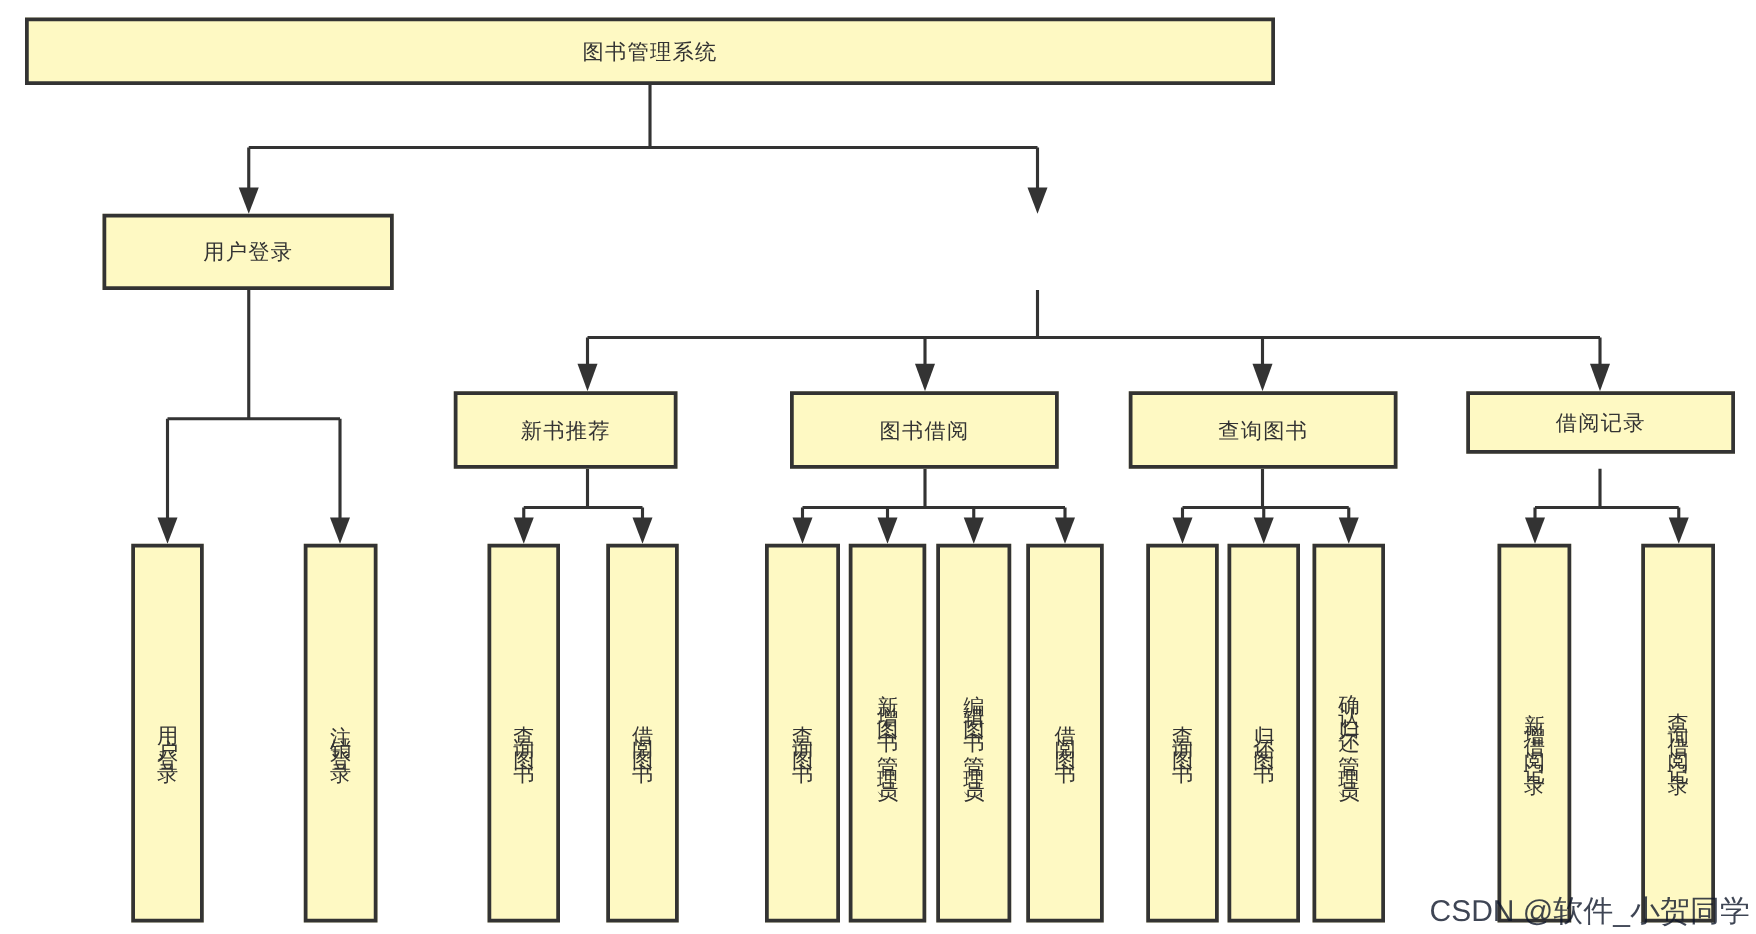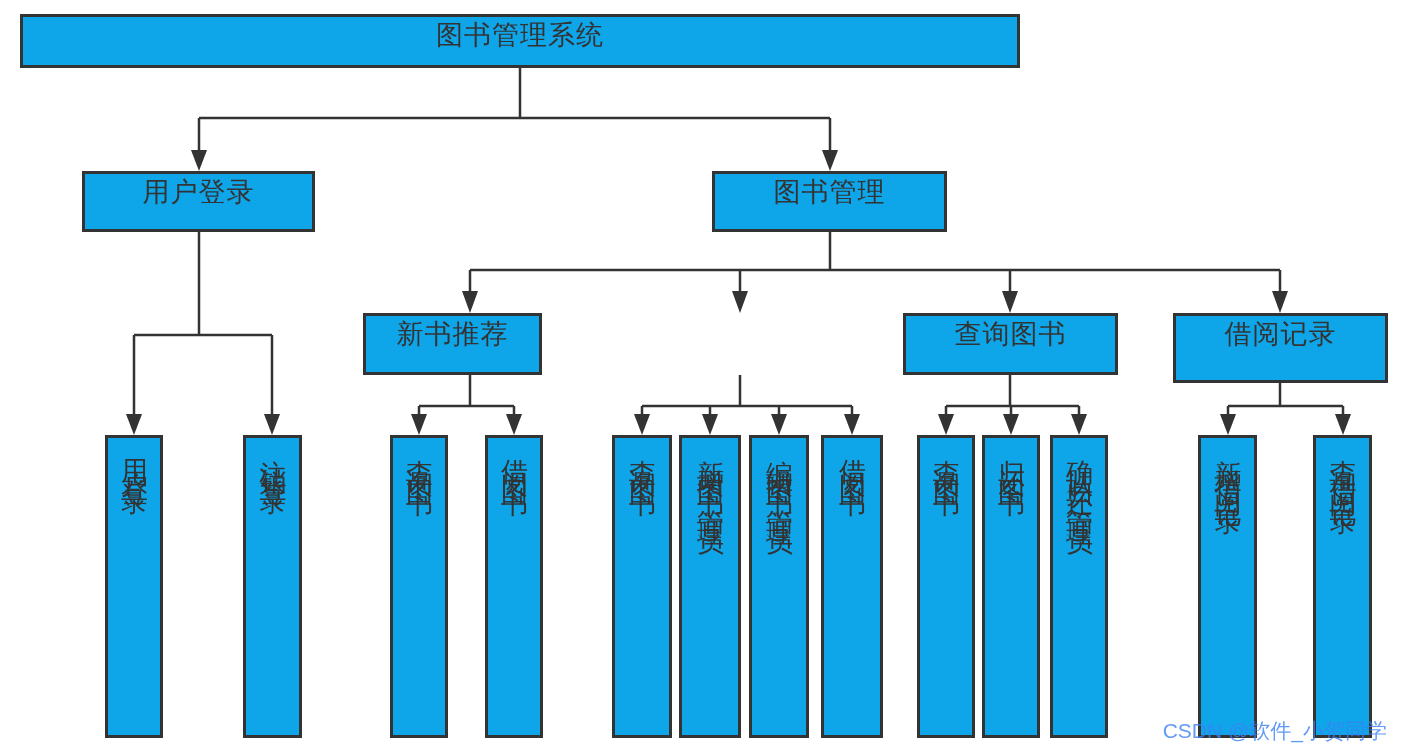--- a/index.html
+++ b/index.html
@@ -4,32 +4,32 @@
 <style>
   html,body { margin:0; padding:0; background:#ffffff; }
   #canvas {
     position:relative; width:1405px; height:747px; background:#ffffff;
     font-family:"Liberation Sans","DejaVu Sans",sans-serif; overflow:hidden;
   }
   #connectors { position:absolute; left:0; top:0; z-index:1; }
   #connectors path { stroke:#333333; stroke-width:2.5; fill:none; }
   #connectors polygon { fill:#333333; stroke:none; }
   .box {
-    position:absolute; background:#0ea5e9; border:3px solid #333333;
-    box-sizing:border-box; display:flex; justify-content:center;
-    color:#333333; font-size:27px; z-index:2;
+    position:absolute; background:#fef9c3; border:3px solid #333333;
+    box-sizing:border-box; display:flex; align-items:center; justify-content:center;
+    color:#333333; font-size:17px; z-index:2;
   }
   .box.h span { white-space:nowrap; letter-spacing:1px; }
   .box.v span {
     writing-mode:vertical-rl; text-orientation:mixed;
     letter-spacing:10px; line-height:1; white-space:nowrap;
   }
   #watermark {
-    position:absolute; right:18px; bottom:2px; z-index:5;
-    font-size:21px; color:#3b82f6; opacity:0.8; white-space:nowrap;
+    position:absolute; right:5px; bottom:2px; z-index:5;
+    font-size:24px; color:#0f172a; opacity:0.8; white-space:nowrap;
   }
 </style>
 </head>
 <body>
 
 <div id="canvas">
 
   <svg id="connectors" width="1405" height="747">
     <g>
       <path d="M520 67 V118 M199 118 H830 M199 118 V152 M830 118 V152"></path>
@@ -73,31 +73,31 @@
     </g>
   </svg>
 
   <div class="box h" style="left:20px;top:14px;width:1000px;height:54px">
     <span>图书管理系统</span>
   </div>
 
   <div class="box h" style="left:82px;top:171px;width:233px;height:61px">
     <span>用户登录</span>
   </div>
-  <div class="box h" style="left:712px;top:171px;width:235px;height:61px">
-    <span>图书管理</span>
-  </div>
 
   <div class="box h" style="left:363px;top:313px;width:179px;height:62px">
     <span>新书推荐</span>
   </div>
+  <div class="box h" style="left:632px;top:313px;width:215px;height:62px">
+    <span>图书借阅</span>
+  </div>
   <div class="box h" style="left:903px;top:313px;width:215px;height:62px">
     <span>查询图书</span>
   </div>
-  <div class="box h" style="left:1173px;top:313px;width:215px;height:70px">
+  <div class="box h" style="left:1173px;top:313px;width:215px;height:50px">
     <span>借阅记录</span>
   </div>
 
   <div class="box v" style="left:105px;top:435px;width:58px;height:303px">
     <span>用户登录</span>
   </div>
   <div class="box v" style="left:243px;top:435px;width:59px;height:303px">
     <span>注销登录</span>
   </div>
 

